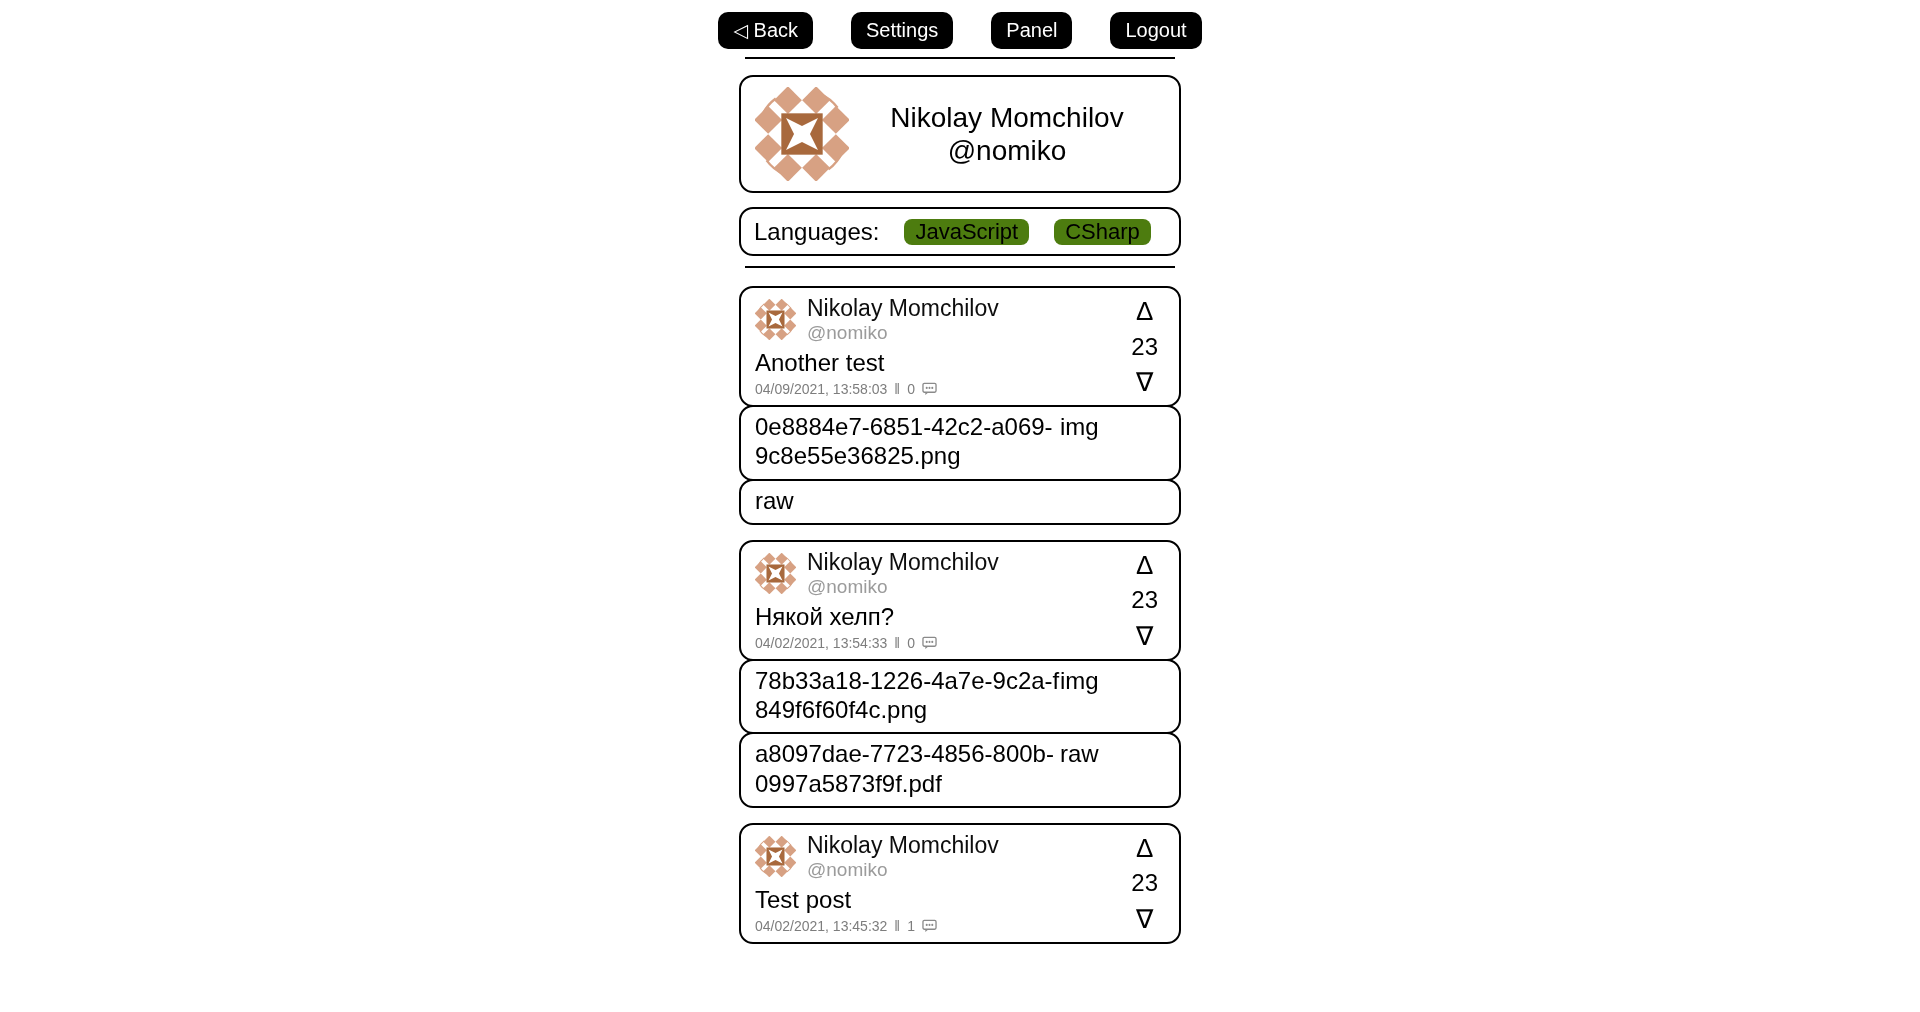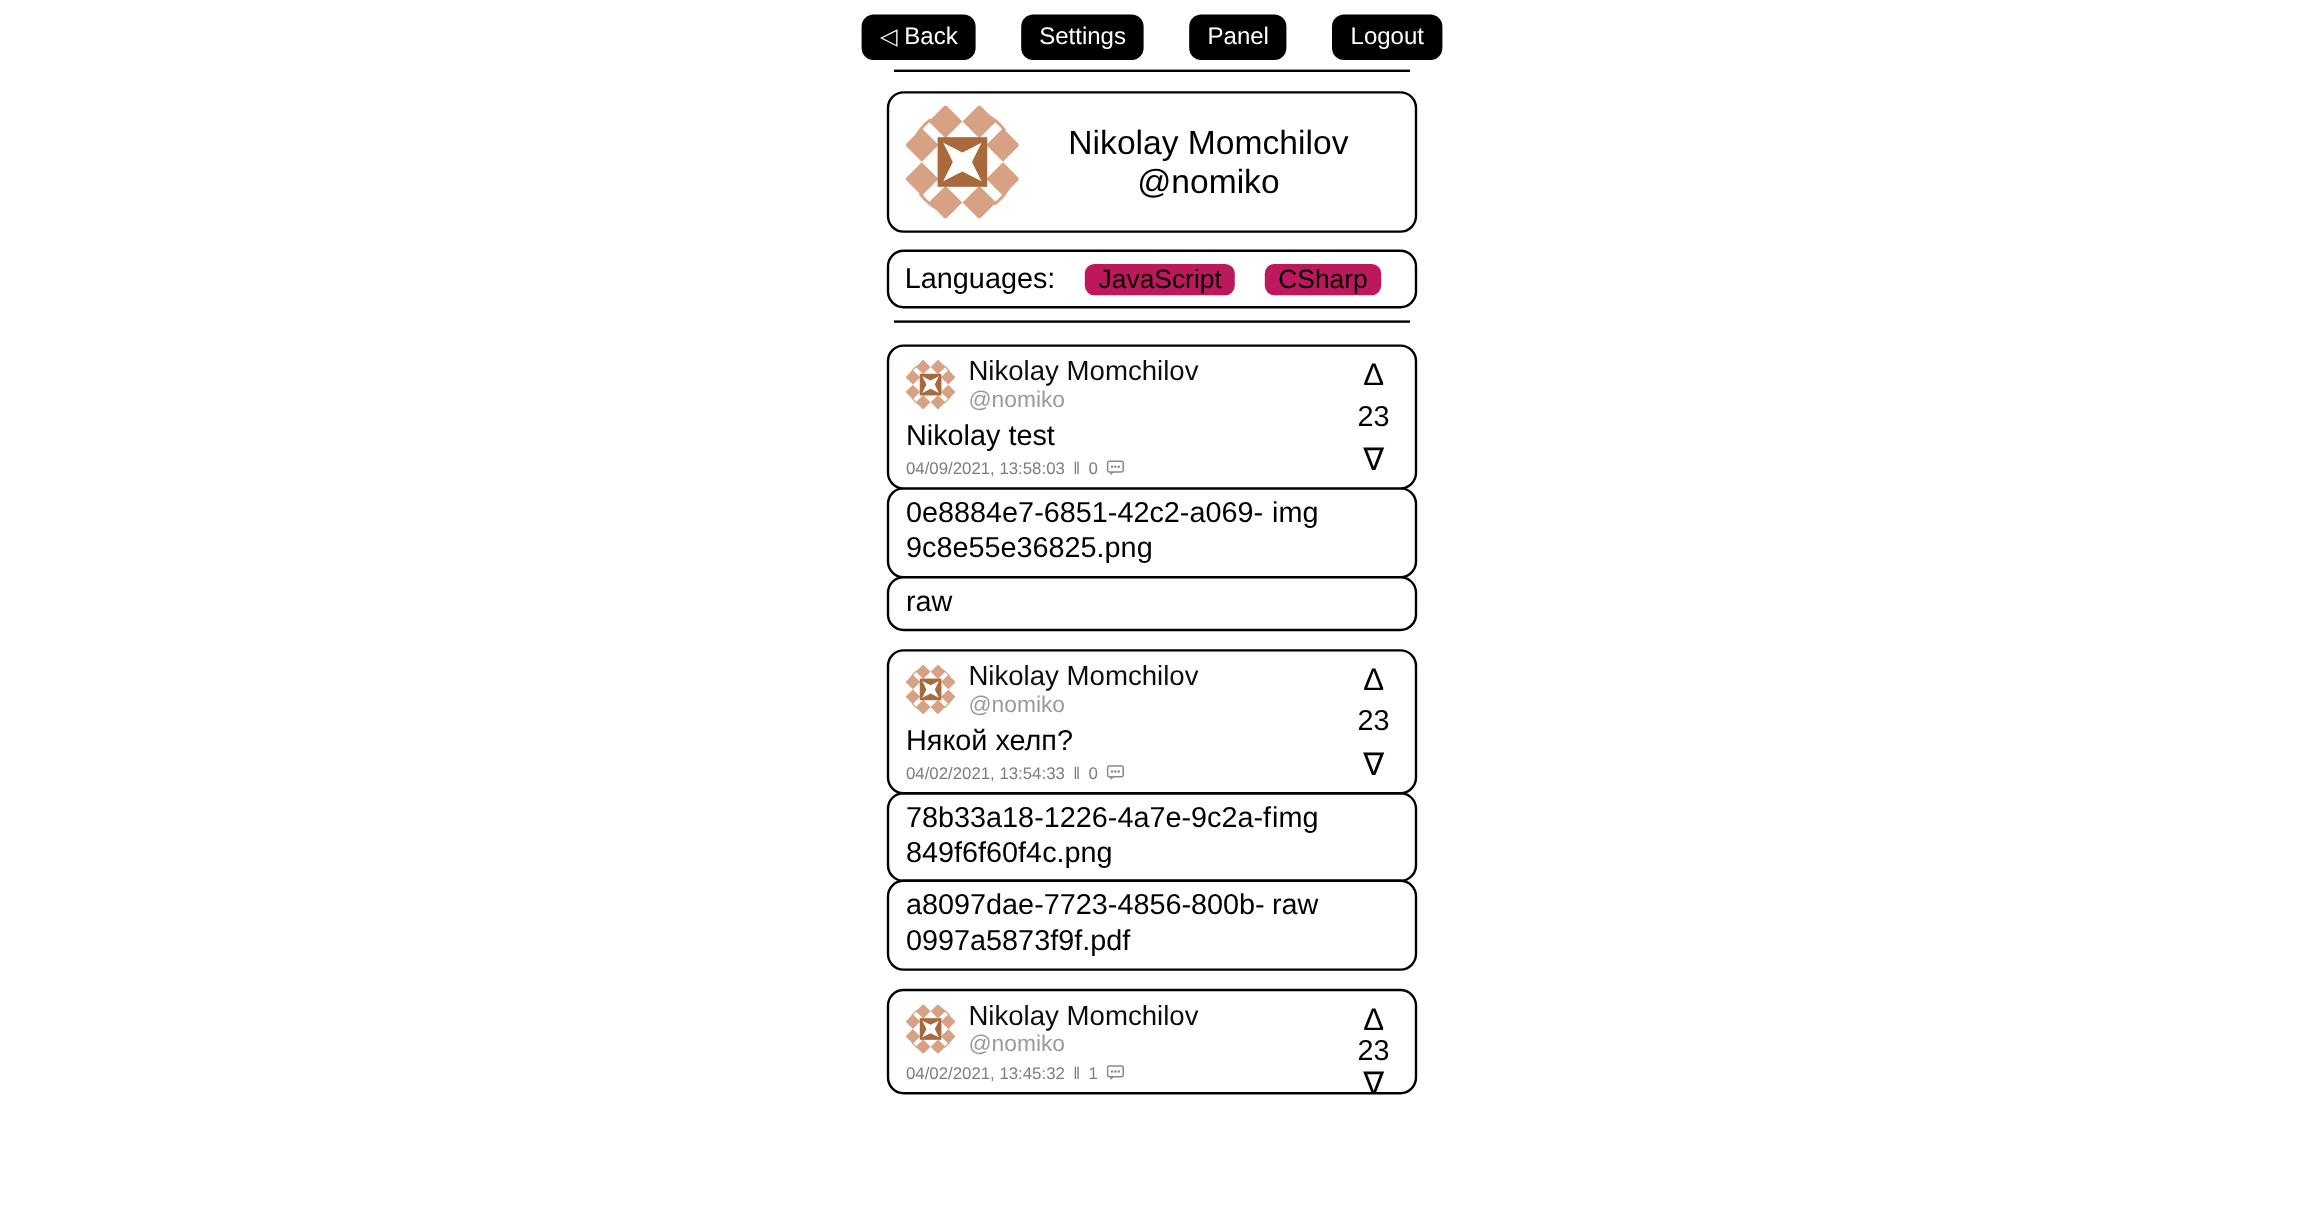--- a/index.html
+++ b/index.html
@@ -61,21 +61,21 @@
   .info-card {
     display: flex;
     align-items: center;
     gap: 25px;
     padding: 8px 13px;
     font-size: 24px;
     margin-bottom: 10px;
     min-height: 49px;
   }
   .tag {
-    background: #be185d;
+    background: #4d7c0f;
     border-radius: 8px;
     padding: 0 11px;
     font-size: 22px;
     white-space: nowrap;
   }
   
   .post-group { margin-bottom: 15px; }
   .post-card {
     position: relative;
     padding: 7px 14px 8px 14px;
@@ -201,21 +201,21 @@
     <div class="card post-card">
       <div class="post-header">
         <svg class="post-avatar">
             <use href="#identicon"></use>
           </svg>
         <div>
           <div class="author-name">Nikolay Momchilov</div>
           <div class="author-handle">@nomiko</div>
         </div>
       </div>
-      <div class="post-title">Nikolay test</div>
+      <div class="post-title">Another test</div>
       <div class="post-meta">
         <span>04/09/2021, 13:58:03</span>
         <span>‖</span>
         <span>0</span>
         <svg width="15" height="14">
             <use href="#comment-bubble"></use>
           </svg>
       </div>
       <div class="vote-col">
         <button class="vote-arrow">Δ</button>
@@ -272,20 +272,21 @@
     <div class="card post-card">
       <div class="post-header">
         <svg class="post-avatar">
             <use href="#identicon"></use>
           </svg>
         <div>
           <div class="author-name">Nikolay Momchilov</div>
           <div class="author-handle">@nomiko</div>
         </div>
       </div>
+      <div class="post-title">Test post</div>
       <div class="post-meta">
         <span>04/02/2021, 13:45:32</span>
         <span>‖</span>
         <span>1</span>
         <svg width="15" height="14">
             <use href="#comment-bubble"></use>
           </svg>
       </div>
       <div class="vote-col">
         <button class="vote-arrow">Δ</button>

